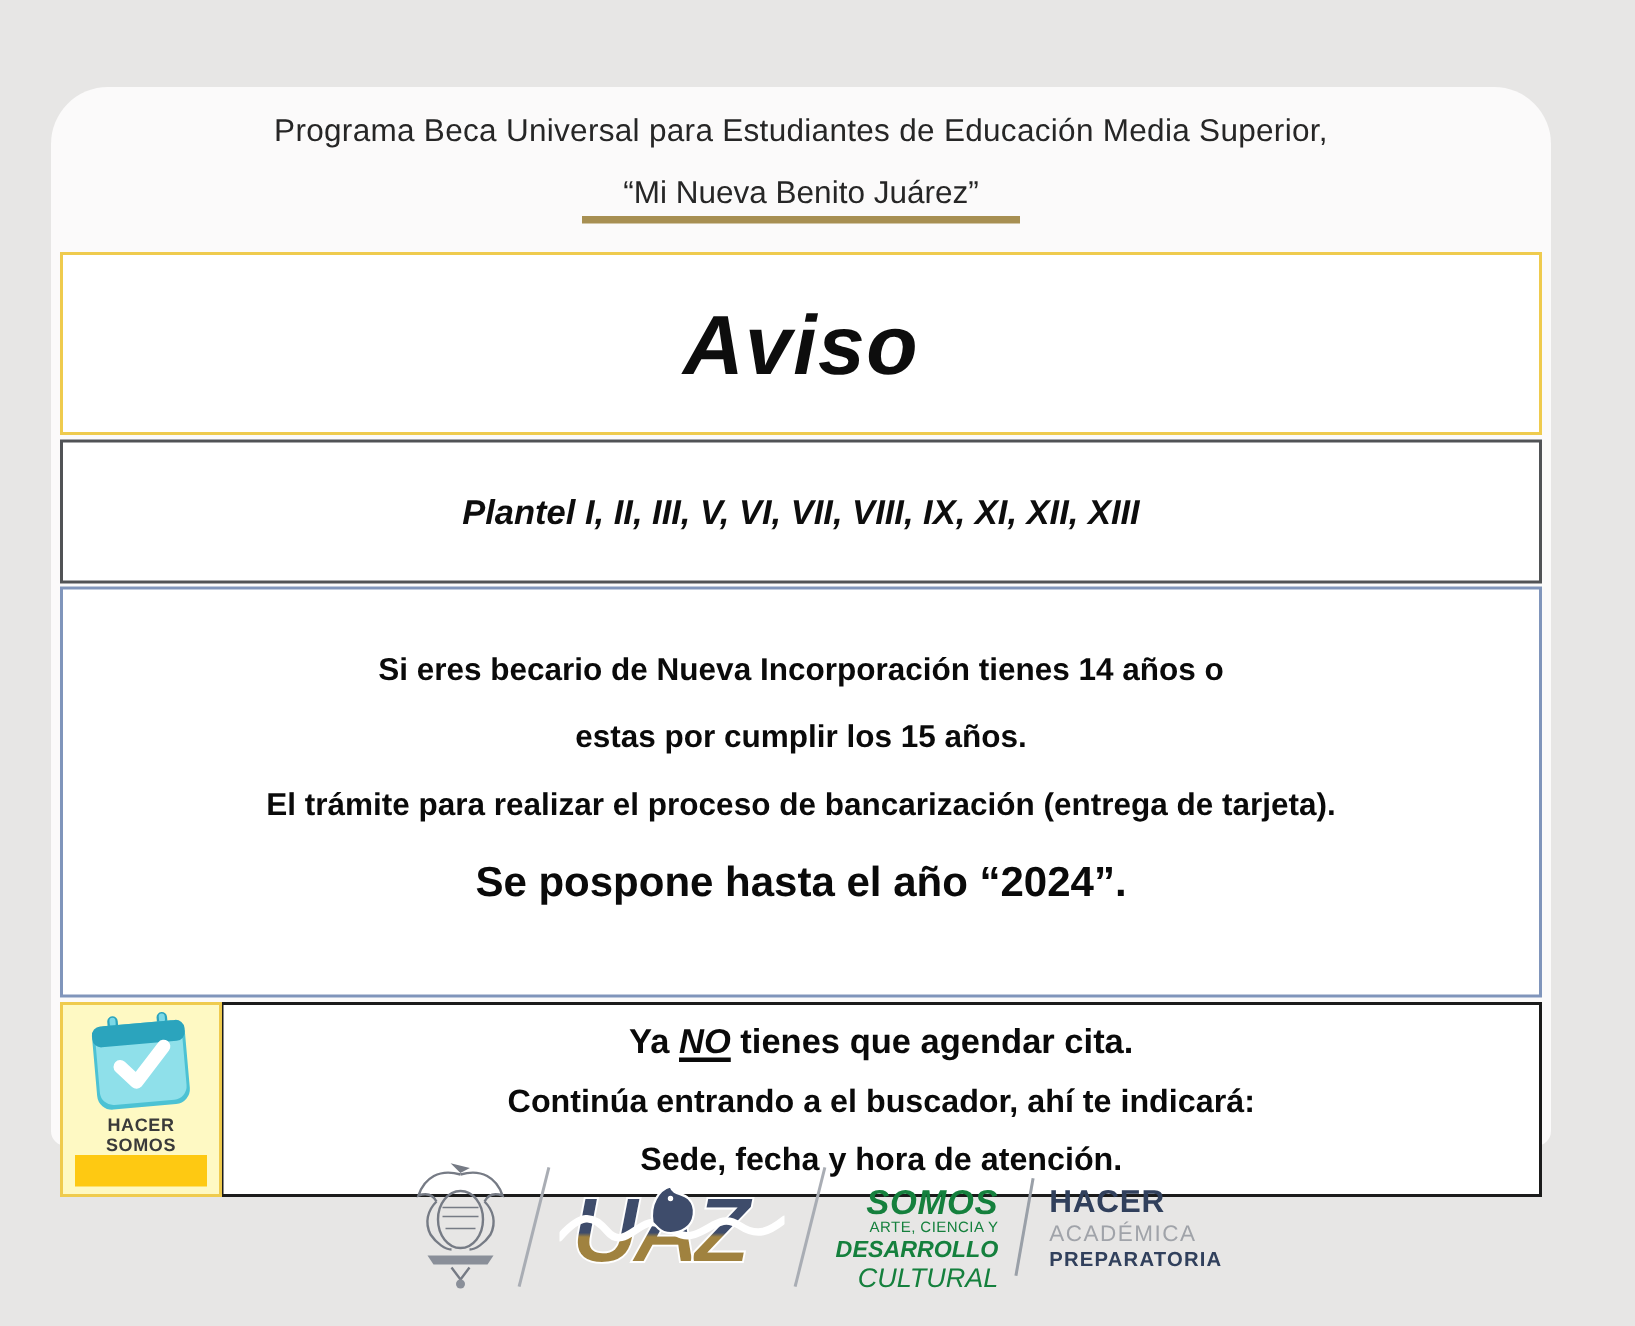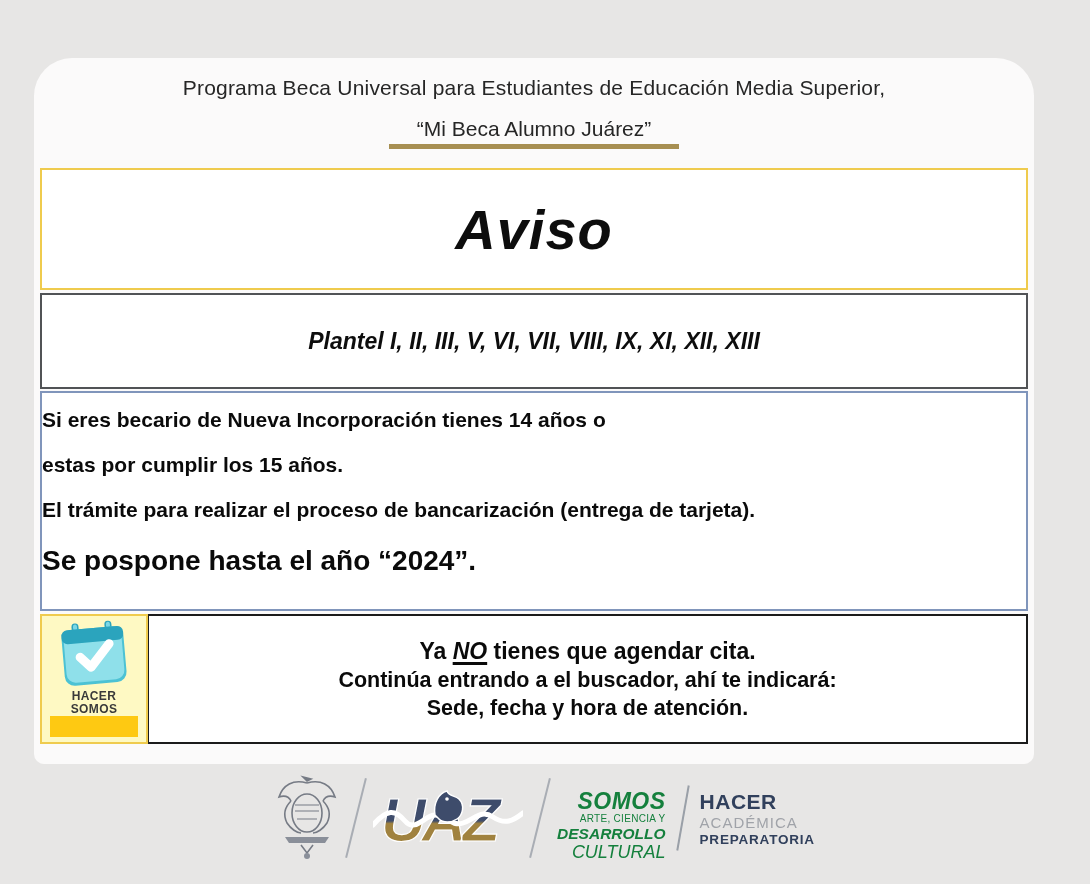--- a/index.html
+++ b/index.html
@@ -25,37 +25,37 @@
     margin-top:19px; height:122px; border:2px solid #efcb4e; background:#fff;
     display:flex; align-items:center; justify-content:center;
   }
   .aviso-title { font-size:56px; font-weight:bold; font-style:italic; color:#0d0d0d; letter-spacing:1px; }
   .aud-box {
     margin-top:3px; height:96px; border:2px solid #515356; background:#fff;
     display:flex; flex-direction:column; align-items:center; justify-content:center; gap:12px;
   }
   .aud-line { font-size:23px; font-weight:bold; font-style:italic; color:#0d0d0d; }
   .notice-box {
-    margin-top:2px; height:220px; border:2px solid #8095bb; background:#fff;
-    display:flex; flex-direction:column; align-items:flex-start; justify-content:center; gap:21px;
+    margin-top:2px; height:274px; border:2px solid #8095bb; background:#fff;
+    display:flex; flex-direction:column; align-items:center; justify-content:center; gap:21px;
     padding-bottom:18px;
   }
   .notice-line { font-size:21px; font-weight:bold; color:#0a0a0a; }
   .notice-line.big { font-size:28px; margin-top:2px; }
   .bottom-row { margin-top:3px; display:flex; height:130px; }
   .cita-cell {
     width:108px; height:130px; border:2px solid #efcb4e; background:#fef9c3;
     position:relative; display:flex; flex-direction:column; align-items:center;
   }
   .cal-icon { margin-top:4px; transform:rotate(-5deg); }
   .cita-label { font-size:12px; font-weight:bold; color:#3a3a3a; text-align:center; line-height:1.1; letter-spacing:0.4px; }
   .yellow-bar { position:absolute; bottom:5px; left:8px; right:8px; height:21px; background:#fec912; }
   .msg-cell {
     flex:1; height:130px; border:2px solid #1b1b1b; border-left:1.5px solid #1b1b1b; background:#fff;
-    display:flex; flex-direction:column; align-items:center; justify-content:center; gap:3px;
+    display:flex; flex-direction:column; align-items:center; justify-content:center; gap:14px;
   }
   .msg-line1 { font-size:23px; font-weight:bold; color:#0a0a0a; }
   .msg-line1 .em { font-style:italic; text-decoration:underline; text-underline-offset:3px; text-decoration-thickness:2.5px; }
   .msg-line { font-size:21.5px; font-weight:bold; color:#0a0a0a; }
   .footer {
     position:absolute; left:0; top:775px; width:1090px;
     display:flex; align-items:center; justify-content:center; gap:16px;
   }
   .slash { width:2px; height:82px; background:#a9adb4; transform:rotate(14deg); }
   .slash.small { height:66px; background:#9aa0a8; transform:rotate(10deg); }
@@ -69,21 +69,21 @@
   .unidad-2 { font-size:15px; color:#a0a3a9; letter-spacing:1px; }
   .unidad-3 { font-size:13.5px; font-weight:bold; color:#31405c; letter-spacing:0.8px; }
 </style>
 </head>
 <body>
 
 <div class="card">
 
   <div class="hdr-line1">Programa Beca Universal para Estudiantes de Educación Media Superior,</div>
   <div class="hdr-line2-wrap">
-    <span class="hdr-line2">“Mi Beca Alumno Juárez”</span>
+    <span class="hdr-line2">“Mi Nueva Benito Juárez”</span>
   </div>
 
   <div class="aviso-box">
     <div class="aviso-title">Aviso</div>
   </div>
 
   <div class="aud-box">
     <div class="aud-line">Plantel I, II, III, V, VI, VII, VIII, IX, XI, XII, XIII</div>
   </div>
 

